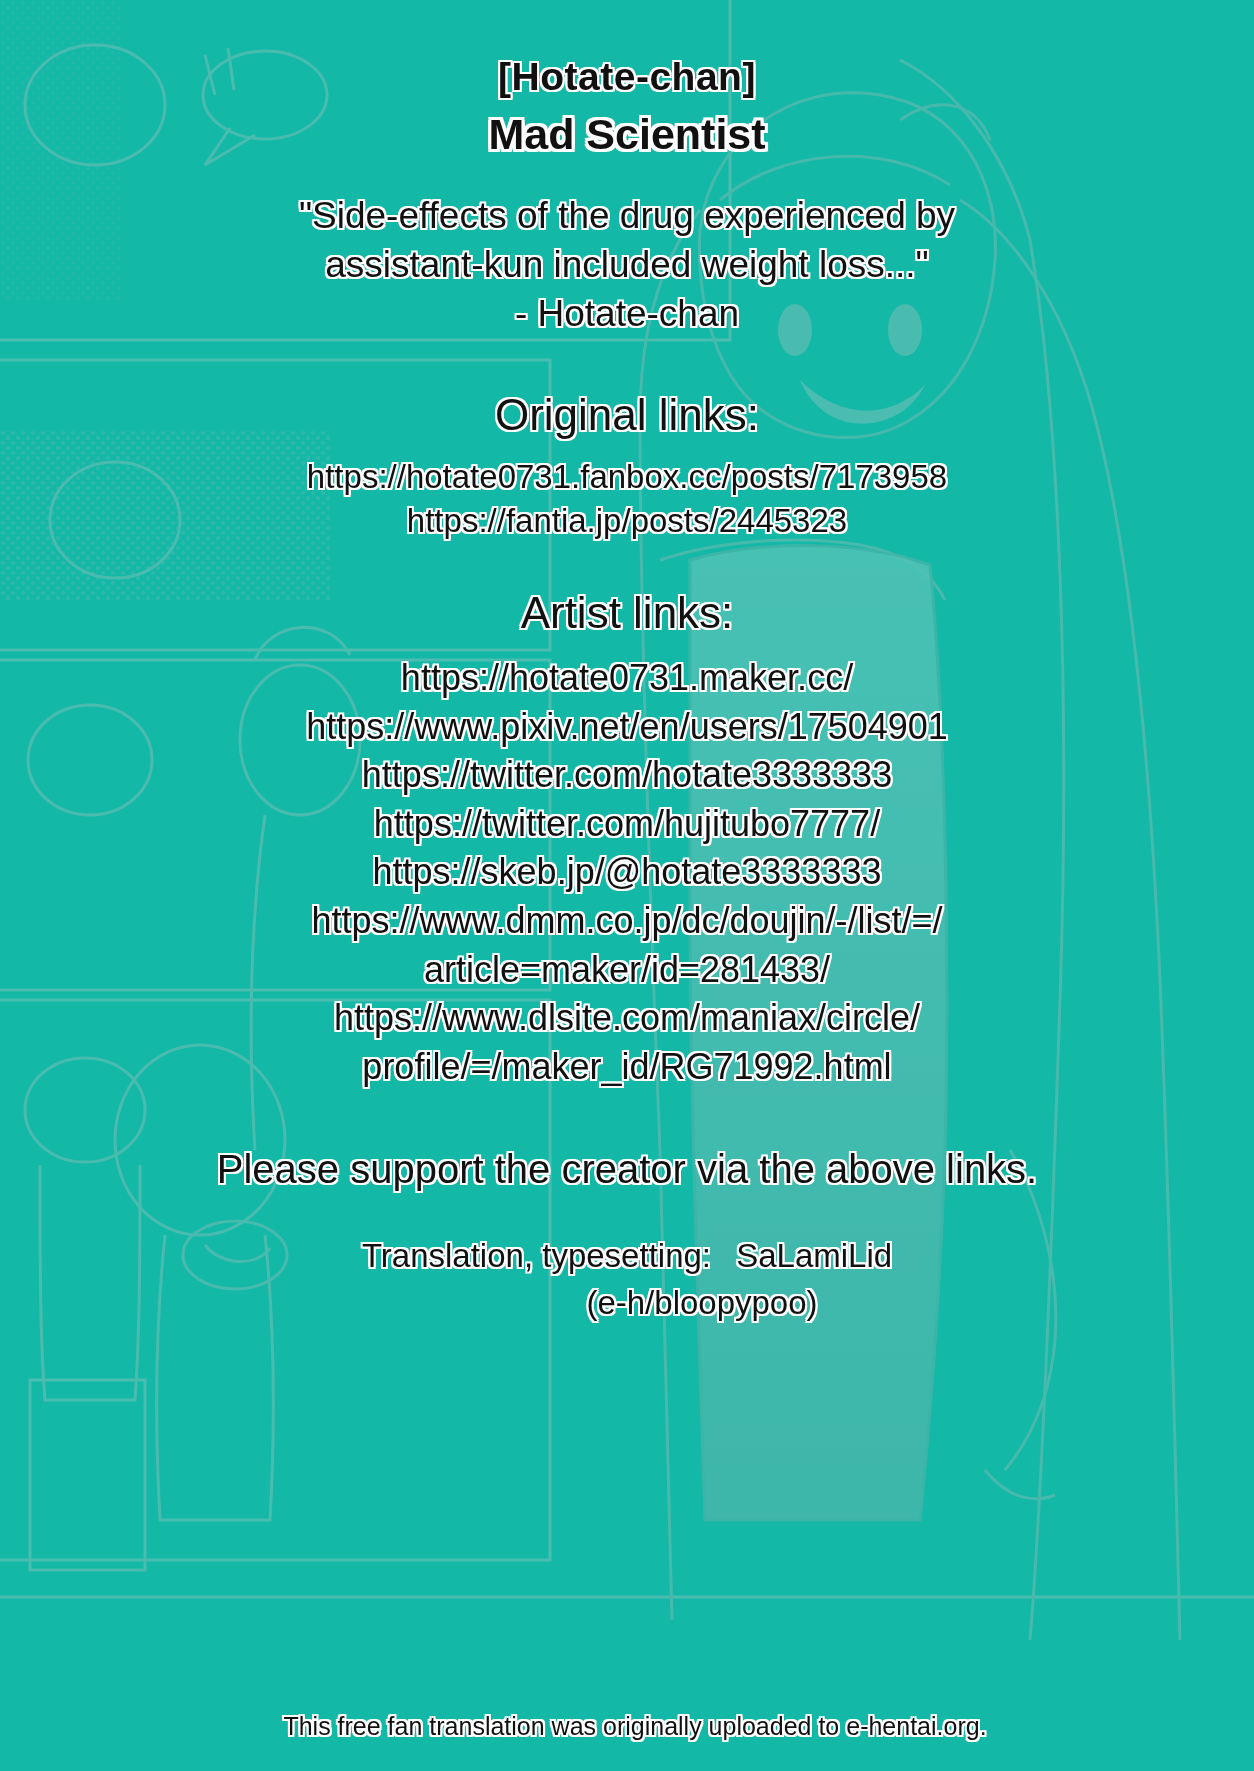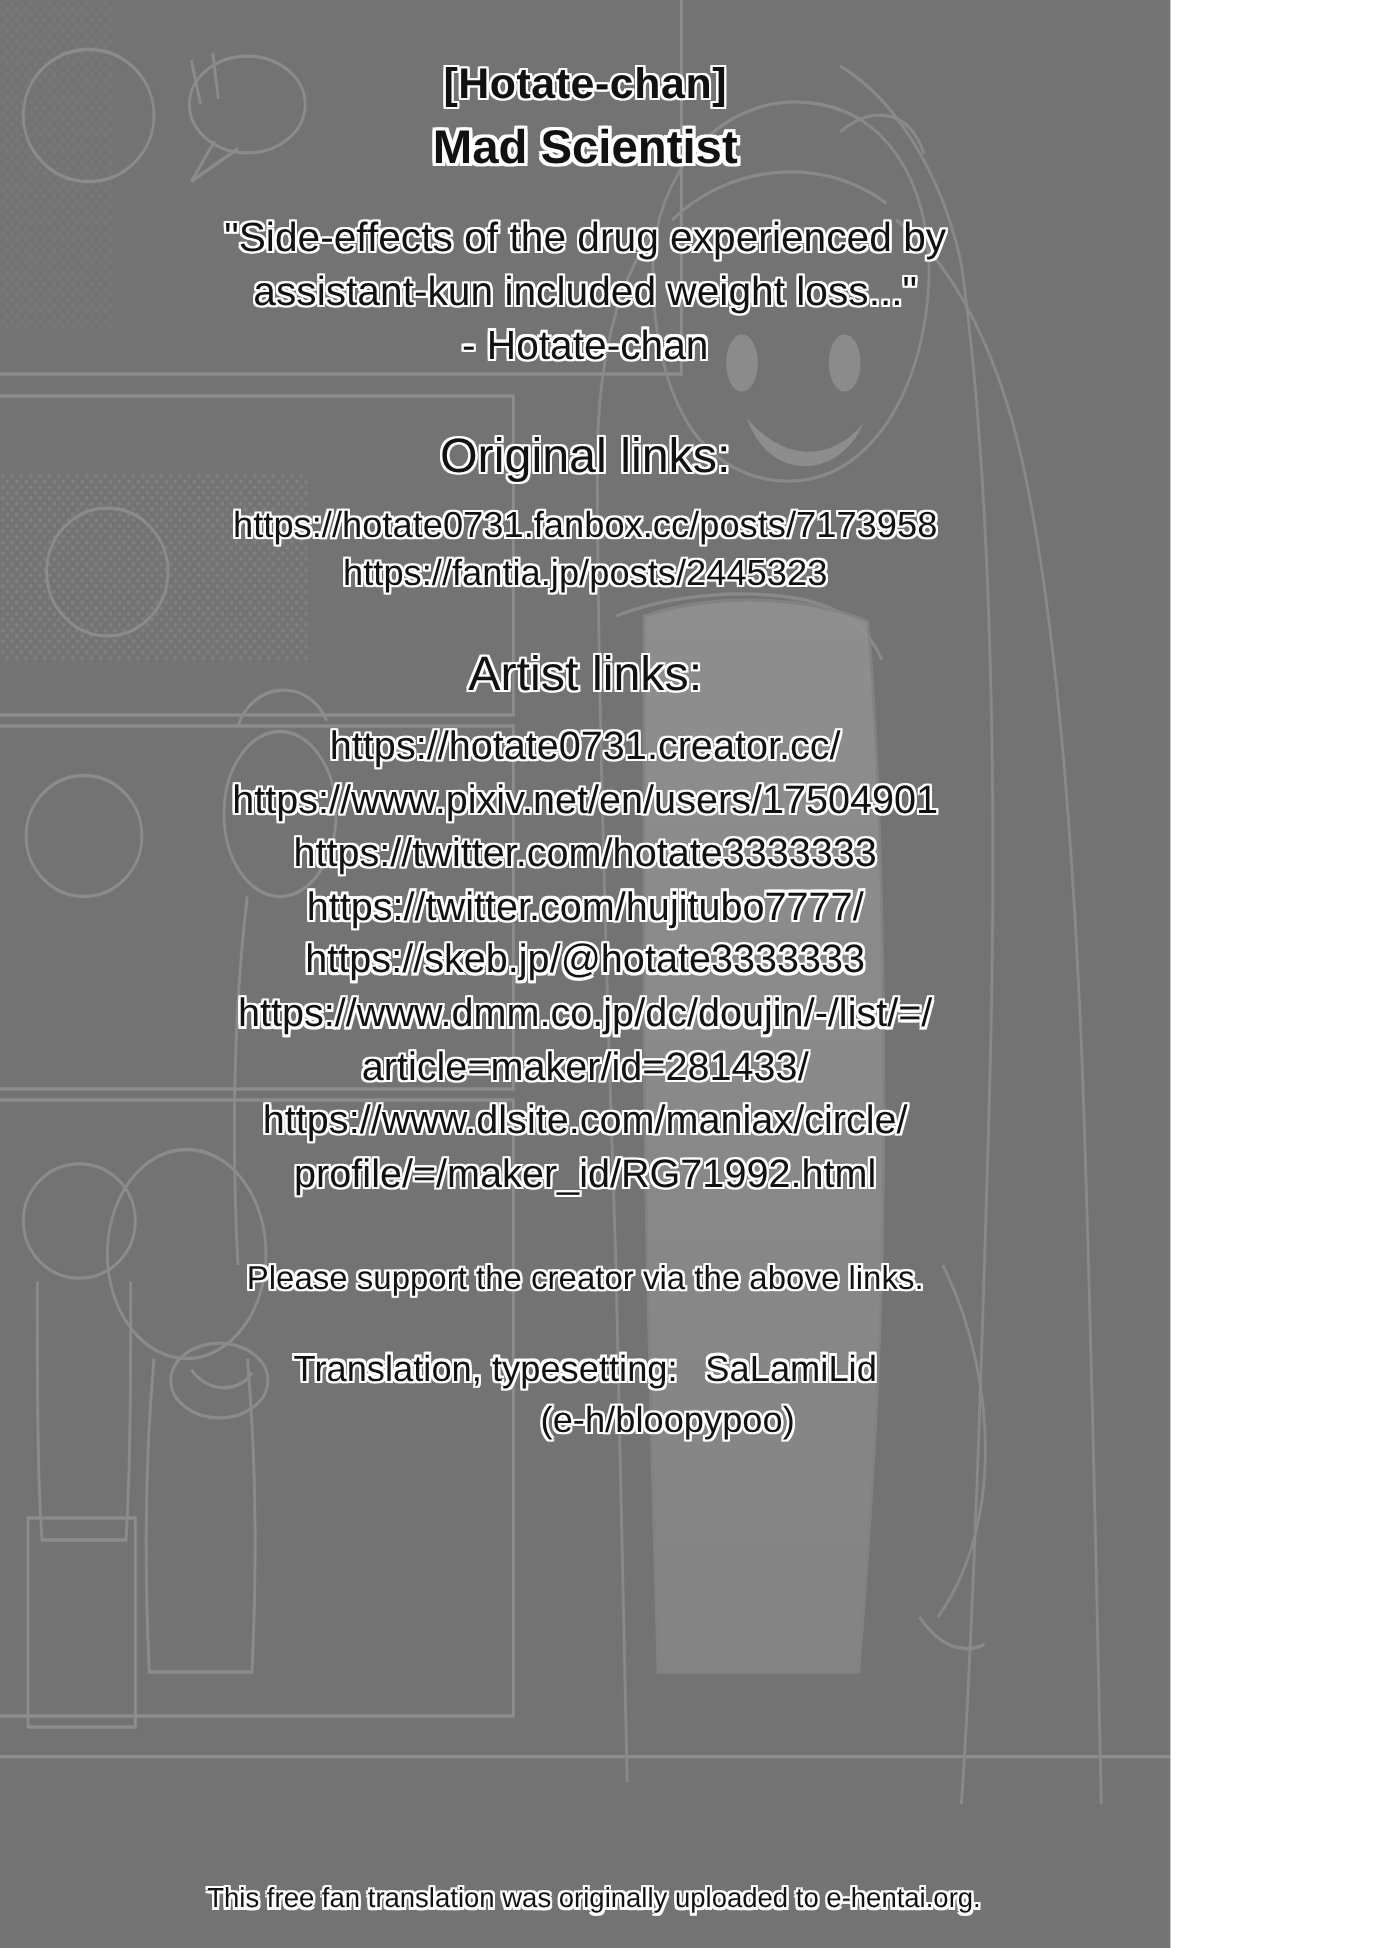--- a/index.html
+++ b/index.html
@@ -2,23 +2,23 @@
 <html><head>
 <meta charset="utf-8">
 <style>
   html, body {
     margin: 0;
     padding: 0;
     background: #ffffff;
   }
   .page {
     position: relative;
-    width: 1064px;
+    width: 1254px;
     height: 1771px;
-    background: #737373;
+    background: #14b8a6;
     overflow: hidden;
     font-family: "Liberation Sans", sans-serif;
     color: #111111;
   }
 
   
   .bg-art {
     position: absolute;
     inset: 0;
     opacity: 0.30;
@@ -88,21 +88,21 @@
     line-height: 1.33;
     margin: 0;
     text-shadow:
       2px 0 0 #fff, -2px 0 0 #fff, 0 2px 0 #fff, 0 -2px 0 #fff,
       2px 2px 0 #fff, -2px 2px 0 #fff, 2px -2px 0 #fff, -2px -2px 0 #fff;
   }
   .link-list.artist li { font-size: 36px; line-height: 1.35; }
   .link-list.artist { margin-bottom: 54px; }
 
   .support-line {
-    font-size: 30px;
+    font-size: 40px;
     line-height: 1.2;
     margin: 0 0 40px 0;
     text-shadow:
       2px 0 0 #fff, -2px 0 0 #fff, 0 2px 0 #fff, 0 -2px 0 #fff,
       2px 2px 0 #fff, -2px 2px 0 #fff, 2px -2px 0 #fff, -2px -2px 0 #fff;
   }
 
   .credit-block {
     font-size: 33px;
     line-height: 1.4;
@@ -227,21 +227,21 @@
     </div>
 
     <div class="section-heading">Original links:</div>
     <ul class="link-list">
       <li>https://hotate0731.fanbox.cc/posts/7173958</li>
       <li>https://fantia.jp/posts/2445323</li>
     </ul>
 
     <div class="section-heading">Artist links:</div>
     <ul class="link-list artist">
-      <li>https://hotate0731.creator.cc/</li>
+      <li>https://hotate0731.maker.cc/</li>
       <li>https://www.pixiv.net/en/users/17504901</li>
       <li>https://twitter.com/hotate3333333</li>
       <li>https://twitter.com/hujitubo7777/</li>
       <li>https://skeb.jp/@hotate3333333</li>
       <li>https://www.dmm.co.jp/dc/doujin/-/list/=/</li>
       <li>article=maker/id=281433/</li>
       <li>https://www.dlsite.com/maniax/circle/</li>
       <li>profile/=/maker_id/RG71992.html</li>
     </ul>
 

